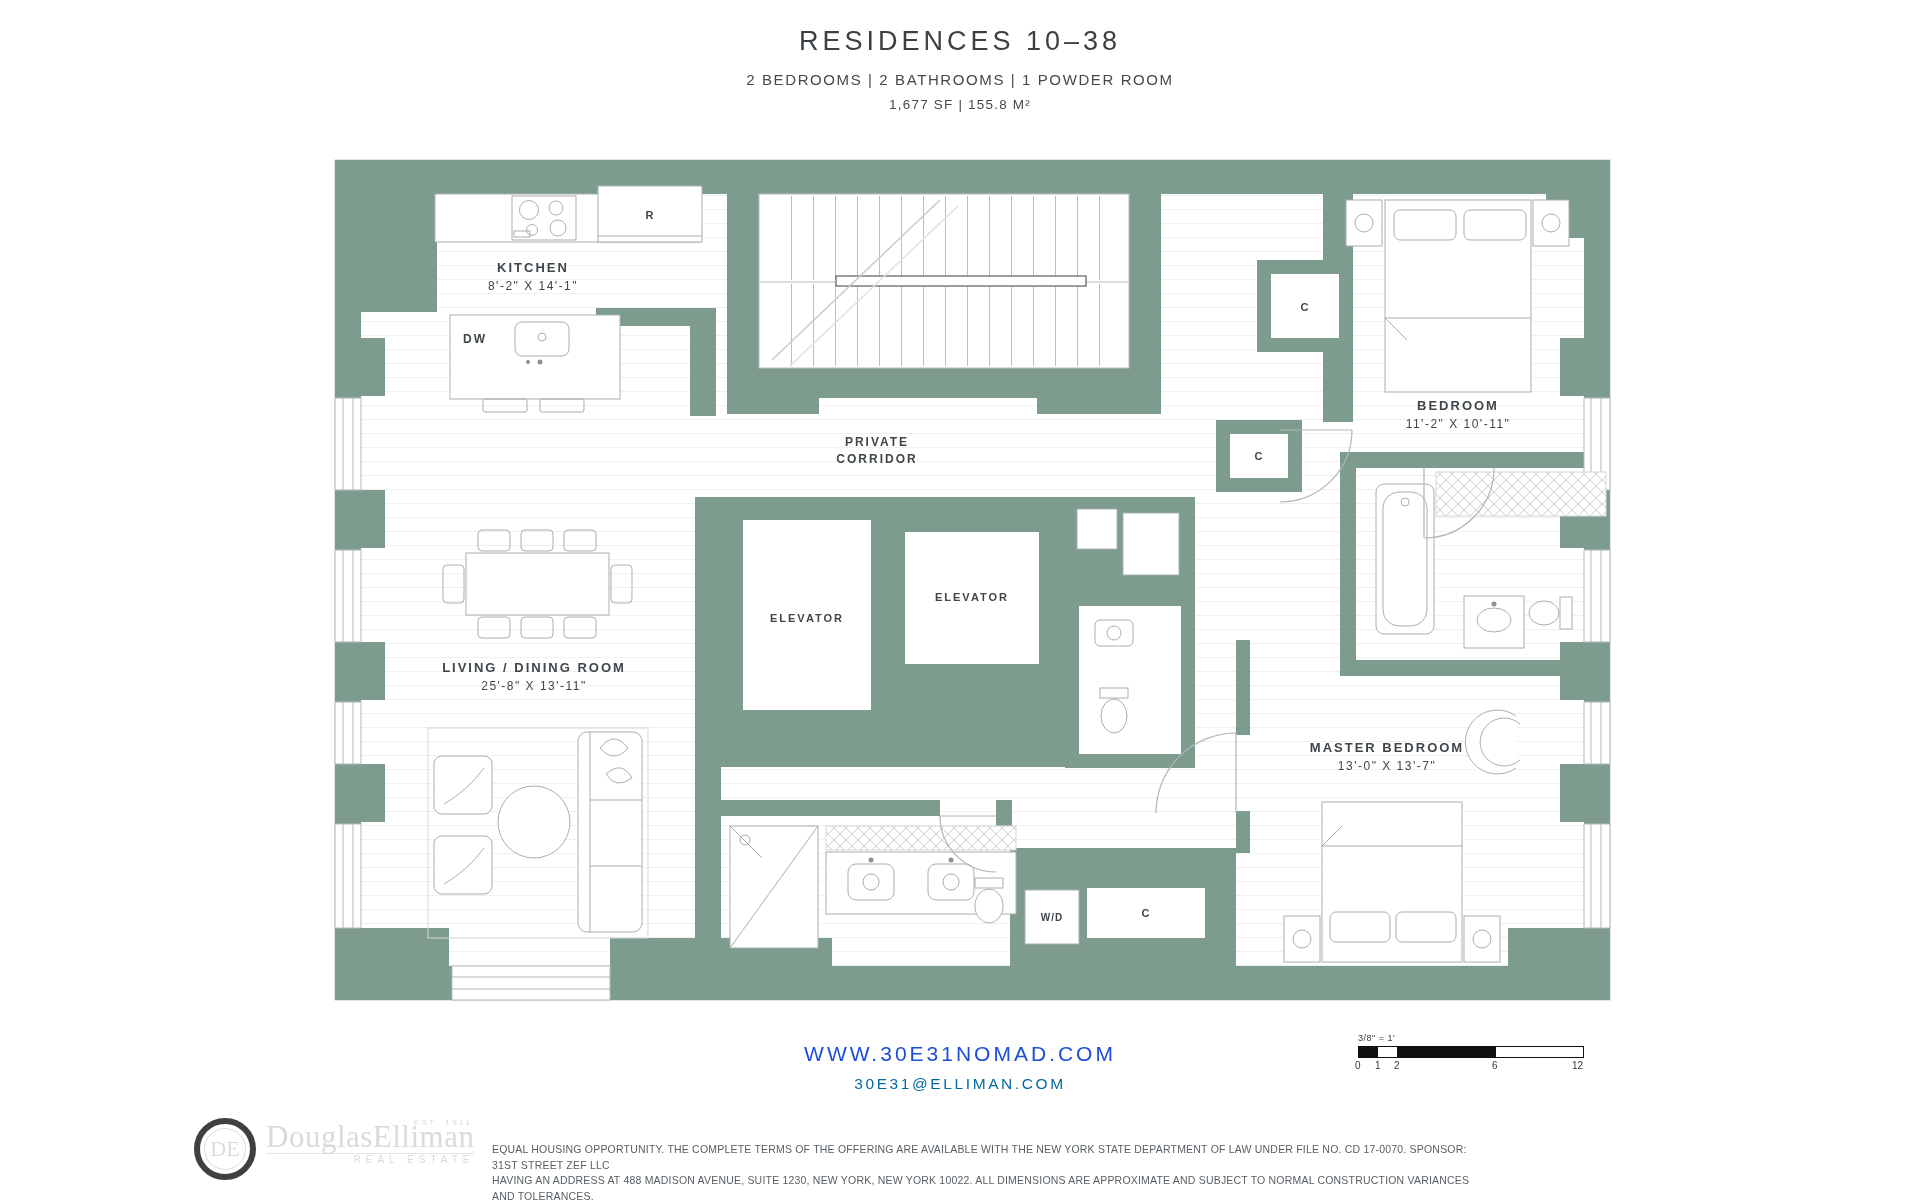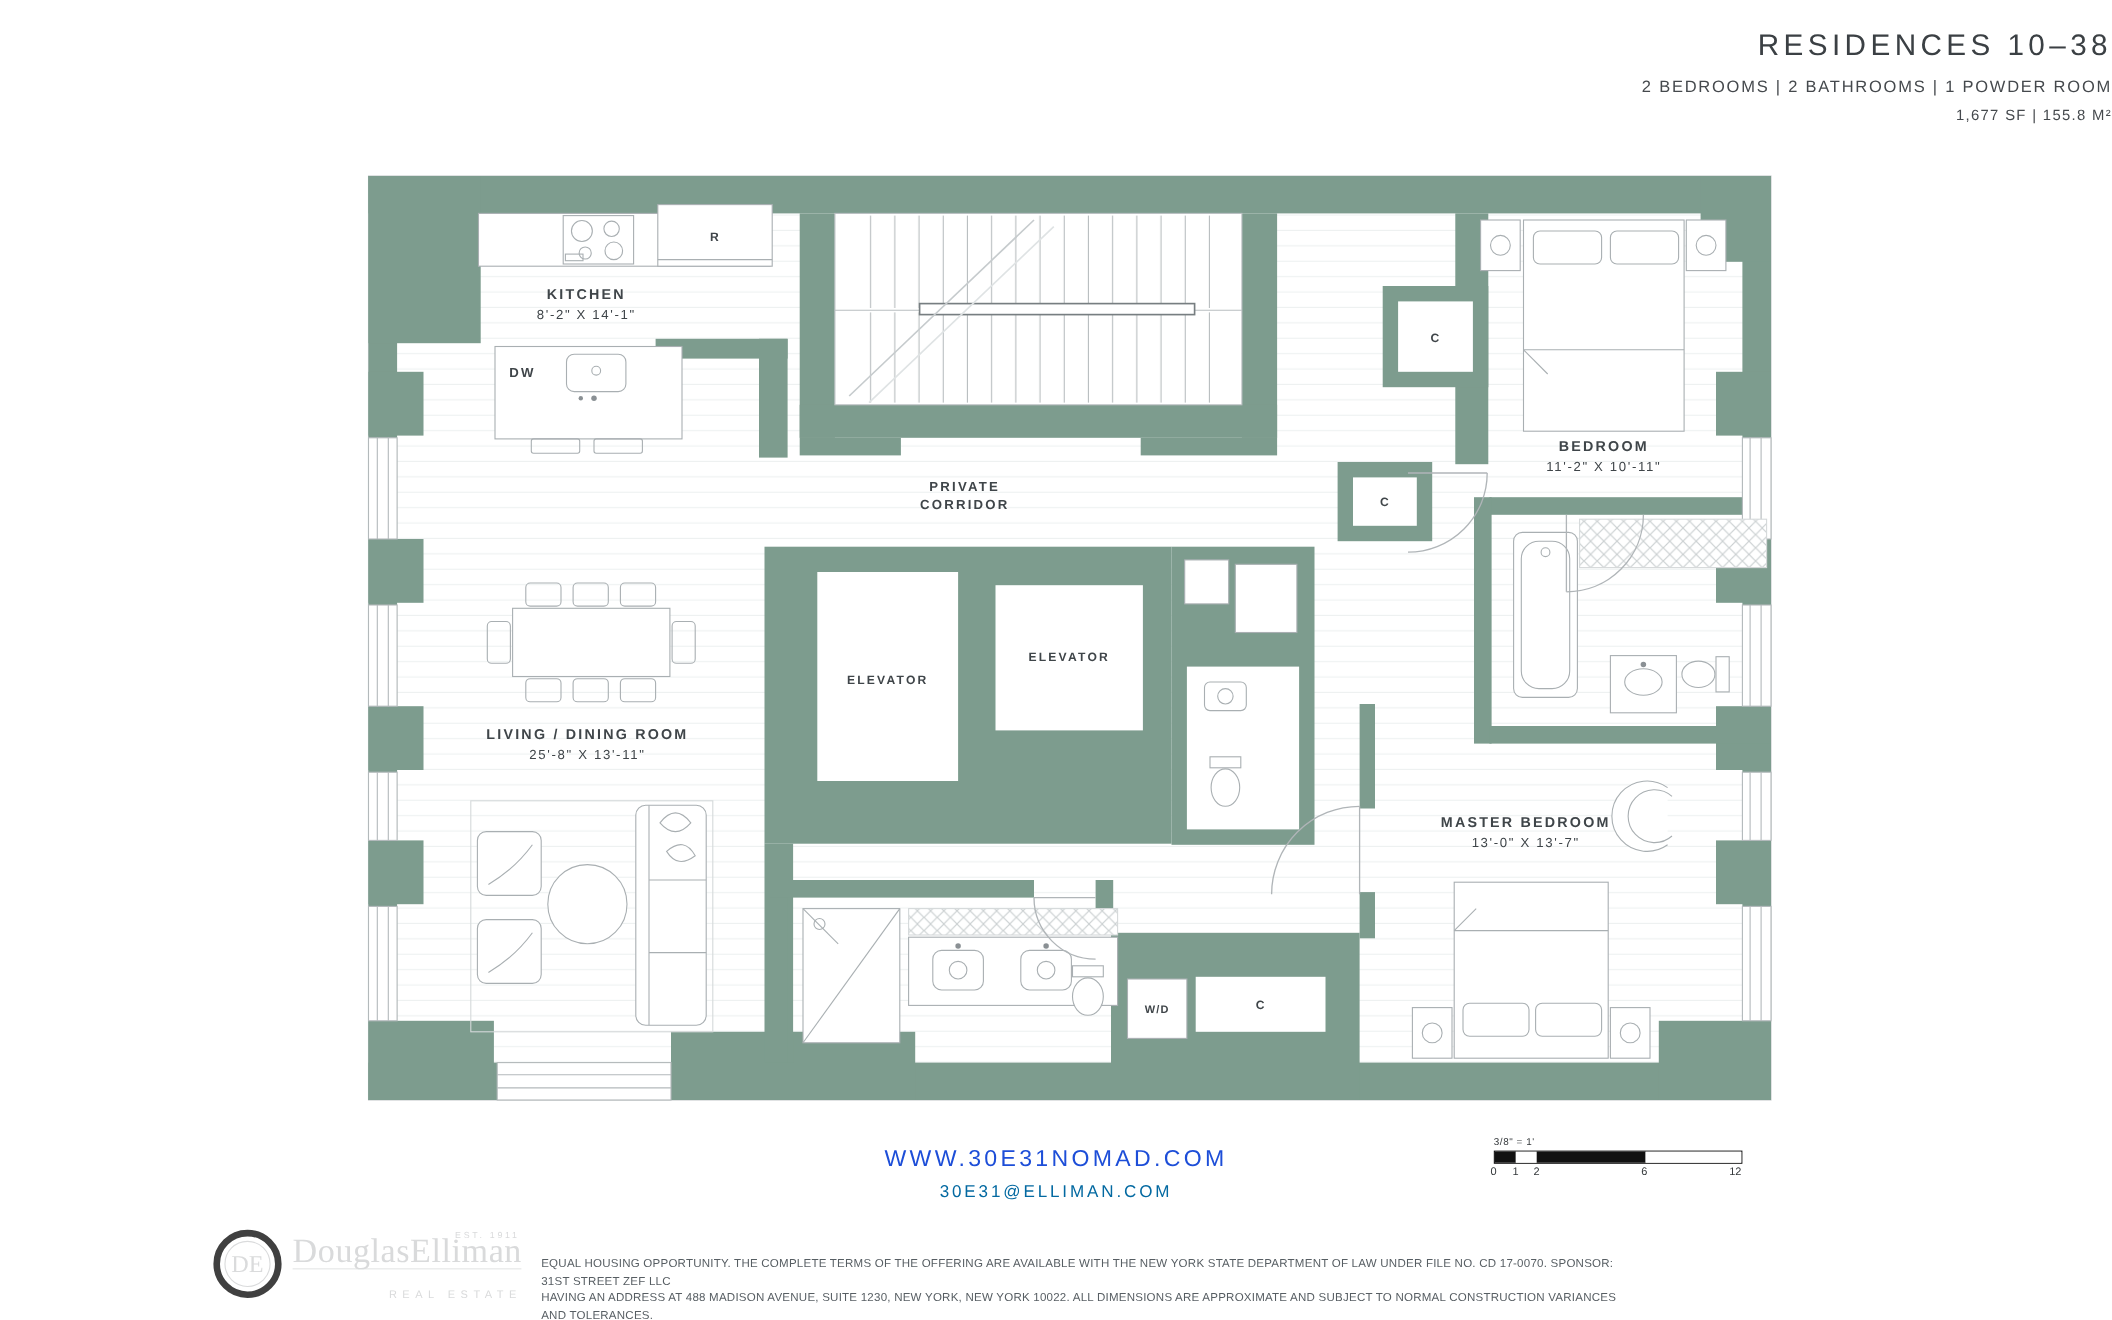--- a/index.html
+++ b/index.html
@@ -1,19 +1,19 @@
 <!DOCTYPE html>
 <html><head>
 <meta charset="utf-8">
 <style>
   html,body{margin:0;padding:0;background:#ffffff;}
   .page{position:relative;width:1920px;height:1200px;background:#ffffff;overflow:hidden;
         font-family:"Liberation Sans",sans-serif;color:#3f4549;}
   
-  .hdr{position:absolute;left:0;top:26px;width:100%;text-align:right;}
+  .hdr{position:absolute;left:0;top:26px;width:100%;text-align:center;}
   .hdr .title{font-size:27px;letter-spacing:4px;color:#3b4044;font-weight:400;}
   .hdr .sub{margin-top:14px;font-size:15px;letter-spacing:1.6px;color:#45494d;}
   .hdr .area{margin-top:9px;font-size:13.5px;letter-spacing:1.2px;color:#45494d;}
   
   .plan{position:absolute;left:0;top:0;}
   
   .contact{position:absolute;left:0;top:1042px;width:100%;text-align:center;}
   .contact .web{font-size:21px;letter-spacing:3px;color:#1d4ed8;}
   .contact .mail{margin-top:9px;font-size:15.5px;letter-spacing:2.6px;color:#0369a1;}
   
@@ -27,21 +27,21 @@
   .brand{position:absolute;left:194px;top:1118px;color:#d9dadb;display:flex;align-items:flex-start;}
   .brand .ring{width:50px;height:50px;border:6px solid #404040;border-radius:50%;display:flex;
                align-items:center;justify-content:center;margin-right:10px;}
   .brand .ring .inner{width:40px;height:40px;border:1px solid #dadbdc;border-radius:50%;display:flex;
                align-items:center;justify-content:center;font-family:"Liberation Serif",serif;
                font-size:22px;color:#dadbdc;}
   .brand .wordwrap{position:relative;padding-top:4px;}
   .brand .est{position:absolute;top:0;right:2px;font-size:8px;letter-spacing:2.5px;}
   .brand .word{font-family:Liberation Serif, serif;font-size:31px;line-height:30px;letter-spacing:.5px;}
   .brand .tag{text-align:right;font-size:10px;letter-spacing:5px;border-top:1px solid #e4e5e6;
-              margin-top:1px;padding-top:18px;}
+              margin-top:1px;padding-top:0;}
   
   .legal{position:absolute;left:492px;top:1142px;width:1000px;font-size:10.5px;line-height:15.5px;
          letter-spacing:.2px;color:#575e63;}
 </style>
 </head>
 <body>
 
 <div class="page">
 
   <div class="hdr">

